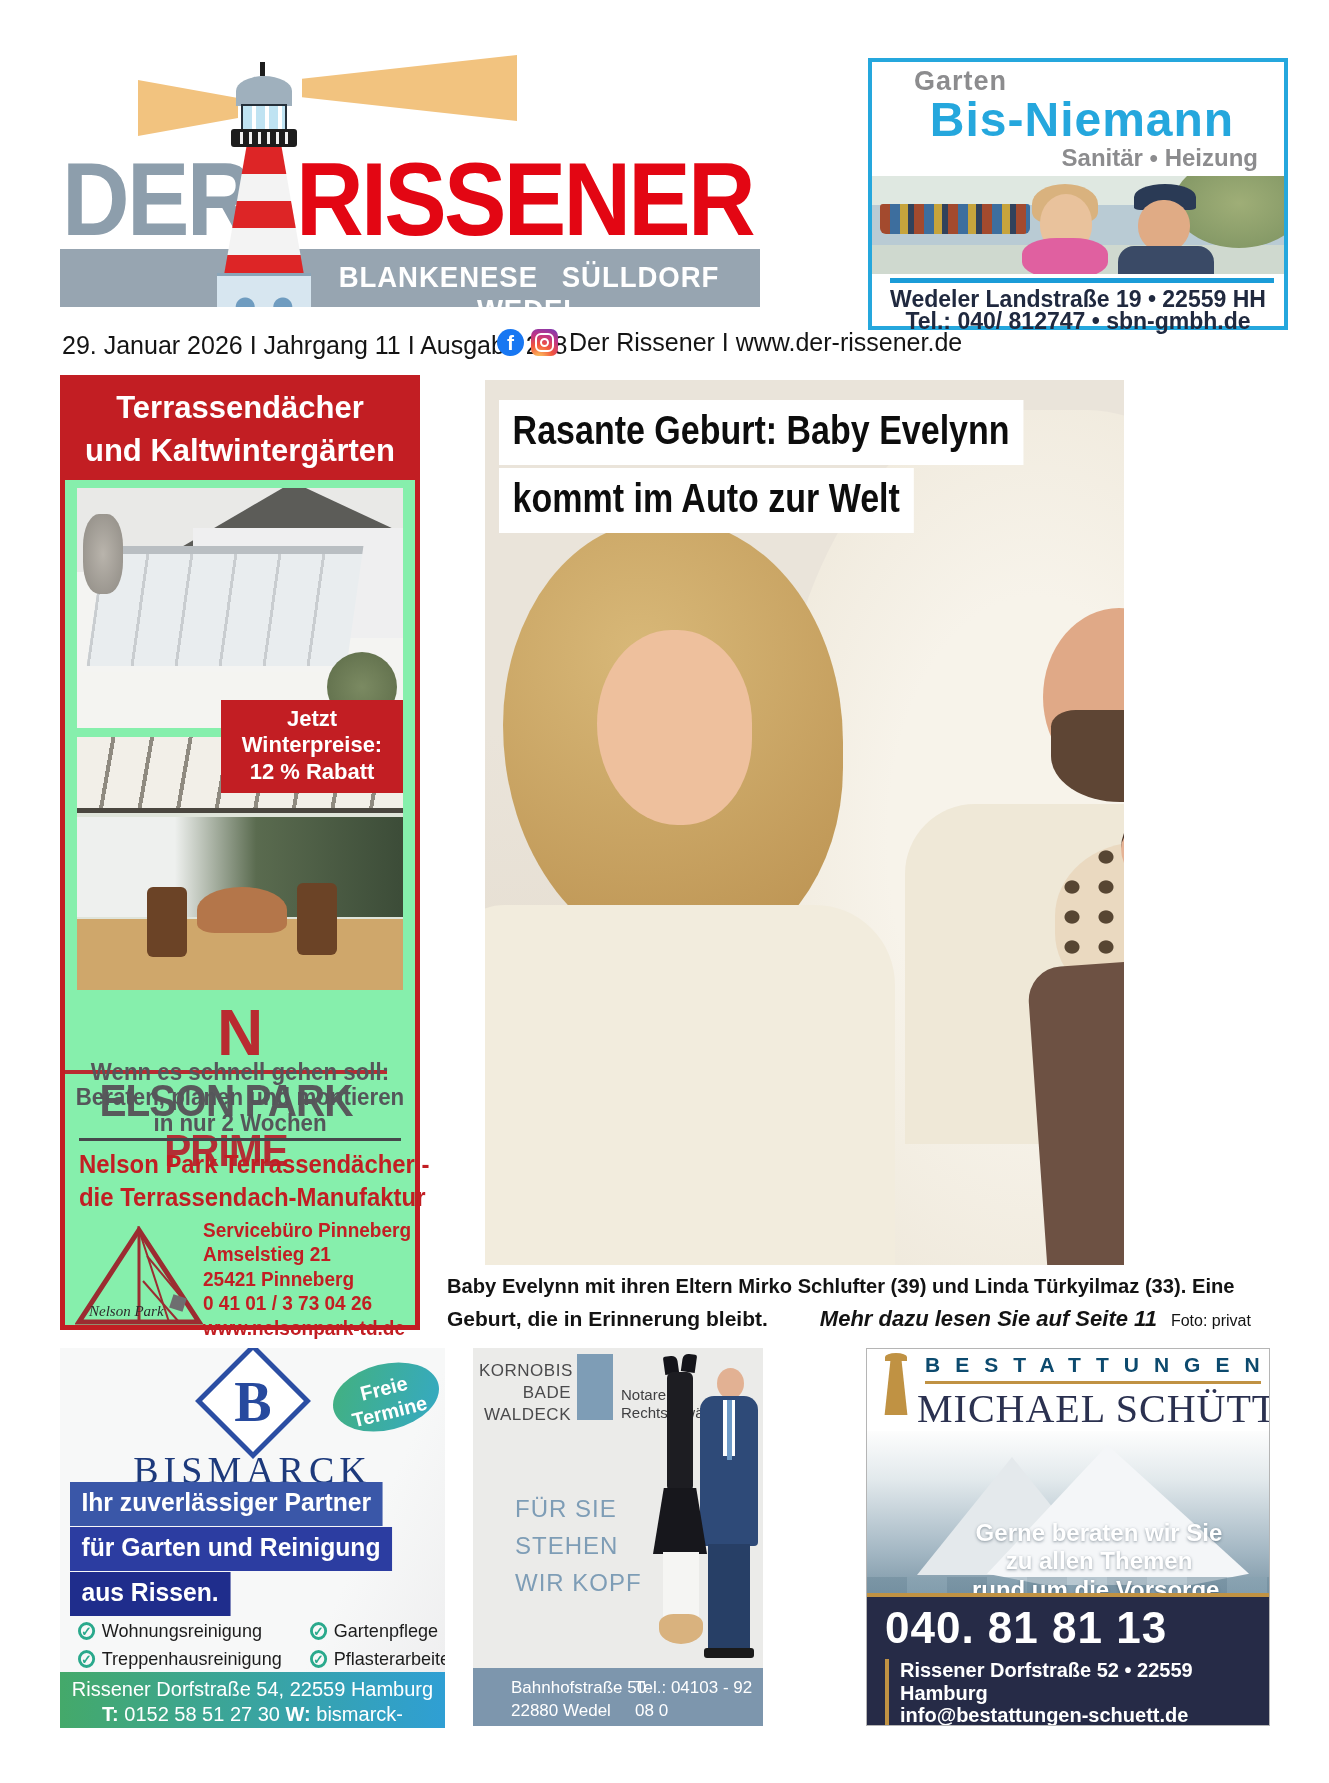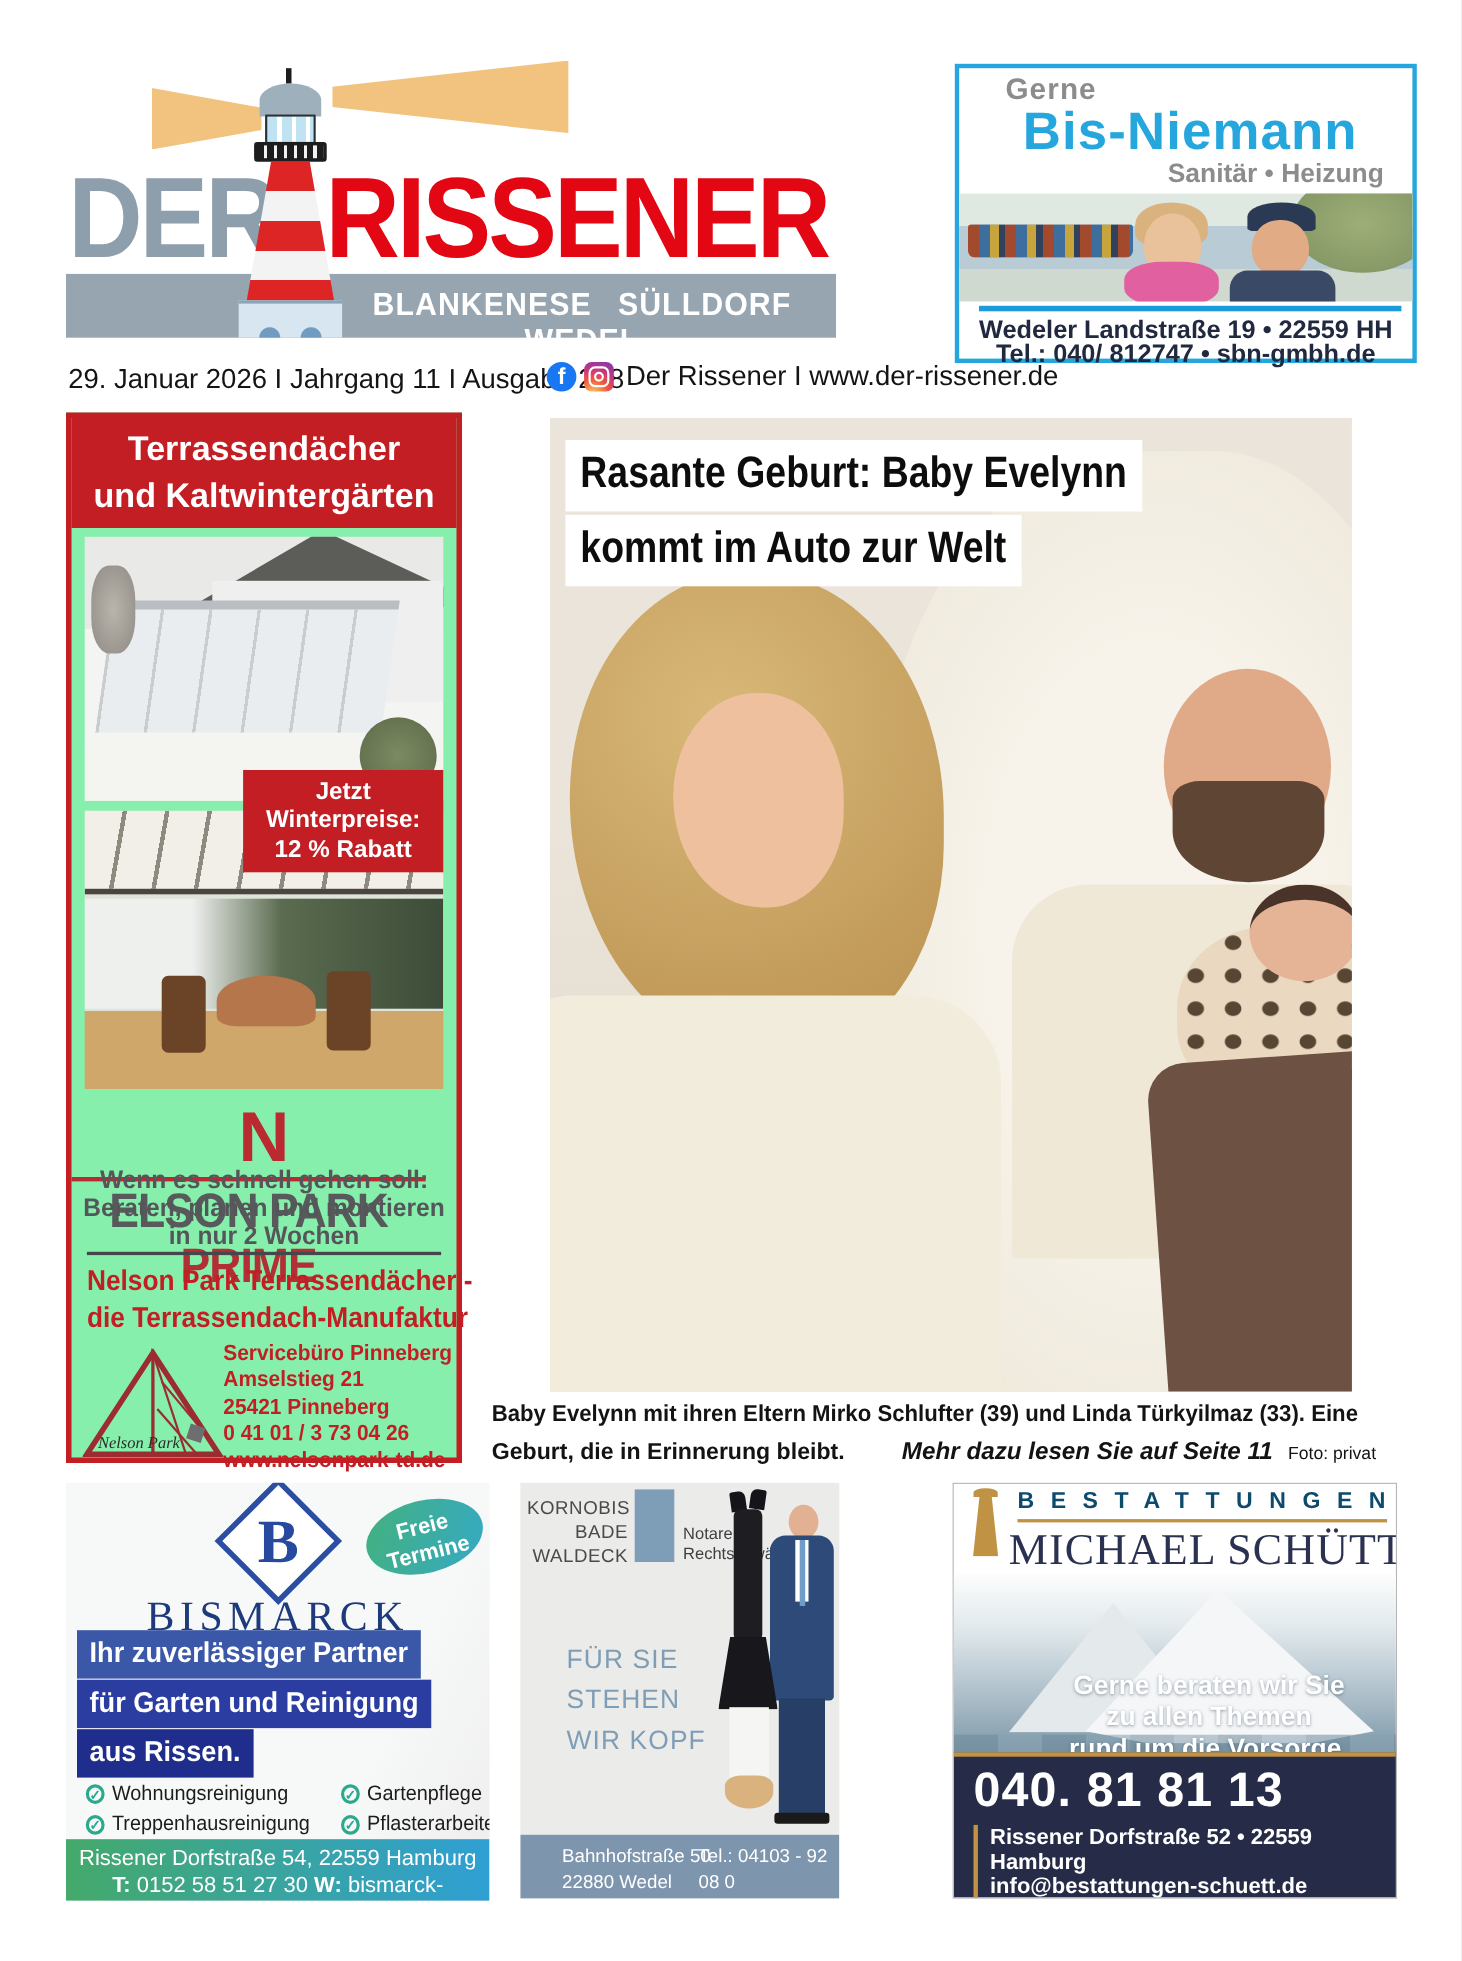--- a/index.html
+++ b/index.html
@@ -81,21 +81,21 @@
   .nl-tag    { left:0; top:680px; width:350px; text-align:center; font-size:23px; font-weight:700; color:#55565a; line-height:1.1; }
   .nl-tagline{ transform:scaleX(.97); transform-origin:center; white-space:nowrap; }
   .nl-div    { left:14px; top:758px; width:322px; height:3px; background:#46474b; }
   .nl-sub    { left:0; top:768px; width:350px; text-align:center; font-size:26px; font-weight:700; color:#c21e23; line-height:1.25; }
   .nl-subline{ transform:scaleX(.92); transform-origin:center; white-space:nowrap; display:block; }
   .nl-contact{ left:10px; top:838px; width:332px; display:flex; }
   .nl-logo   { width:128px; height:100px; margin-top:8px; flex:0 0 auto; }
   .nl-ct     { font-size:20px; font-weight:700; color:#c21e23; line-height:1.22; transform:scaleX(.95); transform-origin:left; white-space:nowrap; }
 
   
-  #main-photo { left:500px; top:380px; width:729px; height:885px; background:linear-gradient(180deg,#eae4da 0 40%,#e2d9ca 100%); overflow:hidden; }
+  #main-photo { left:485px; top:380px; width:639px; height:885px; background:linear-gradient(180deg,#eae4da 0 40%,#e2d9ca 100%); overflow:hidden; }
   .ph-chair   { left:290px; top:30px; width:520px; height:860px; background:radial-gradient(#f7f3ea 40%,#ece5d6); border-radius:45% 40% 0 0; }
   .ph-mom-hair{ left:18px; top:140px; width:340px; height:440px; background:radial-gradient(circle at 40% 30%,#d8b878,#b98f4e); border-radius:48% 52% 45% 55%; }
   .ph-mom-face{ left:112px; top:250px; width:155px; height:195px; background:#eec09d; border-radius:50% 50% 46% 54%; }
   .ph-mom-body{ left:-40px; top:525px; width:450px; height:400px; background:#f2ecdd; border-radius:60px 80px 0 0; }
   .ph-dad-head{ left:558px; top:228px; width:152px; height:178px; background:#e0a987; border-radius:50%; }
   .ph-dad-beard{ left:566px; top:330px; width:138px; height:92px; background:#5e4534; border-radius:18% 18% 50% 50%; }
   .ph-dad-body{ left:420px; top:424px; width:365px; height:340px; background:#efe8d7; border-radius:70px 70px 0 0; }
   .ph-leopard { left:570px; top:462px; width:190px; height:165px; background-color:#ead9c0;
                 background-image:radial-gradient(#574633 7px, transparent 8px); background-size:34px 30px; border-radius:45%; }
   .ph-baby-head{ left:636px; top:424px; width:100px; height:88px; background:#e5b395; border-radius:50%; border-top:14px solid #4a342a; }
@@ -192,21 +192,21 @@
       <span class="fb-icon">f</span>
       <span class="ig-icon">
           <span class="ig-frame"></span>
           <span class="ig-lens"></span>
         </span>
       <span class="social-text">Der Rissener I www.der-rissener.de</span>
     </div>
   </header>
 
   <section class="abs" id="ad-bis">
-    <div class="abs bis-saskia">Gerne</div>
+    <div class="abs bis-saskia">Garten</div>
     <div class="abs bis-brand">Bis-Niemann</div>
     <div class="abs bis-sub">Sanitär • Heizung</div>
     <div class="abs bis-photo">
       <div class="abs bis-tree"></div>
       <div class="abs bis-ship"></div>
       <div class="abs bis-hair-w"></div>
       <div class="abs bis-head-w"></div>
       <div class="abs bis-scarf"></div>
       <div class="abs bis-cap-m"></div>
       <div class="abs bis-head-m"></div>

